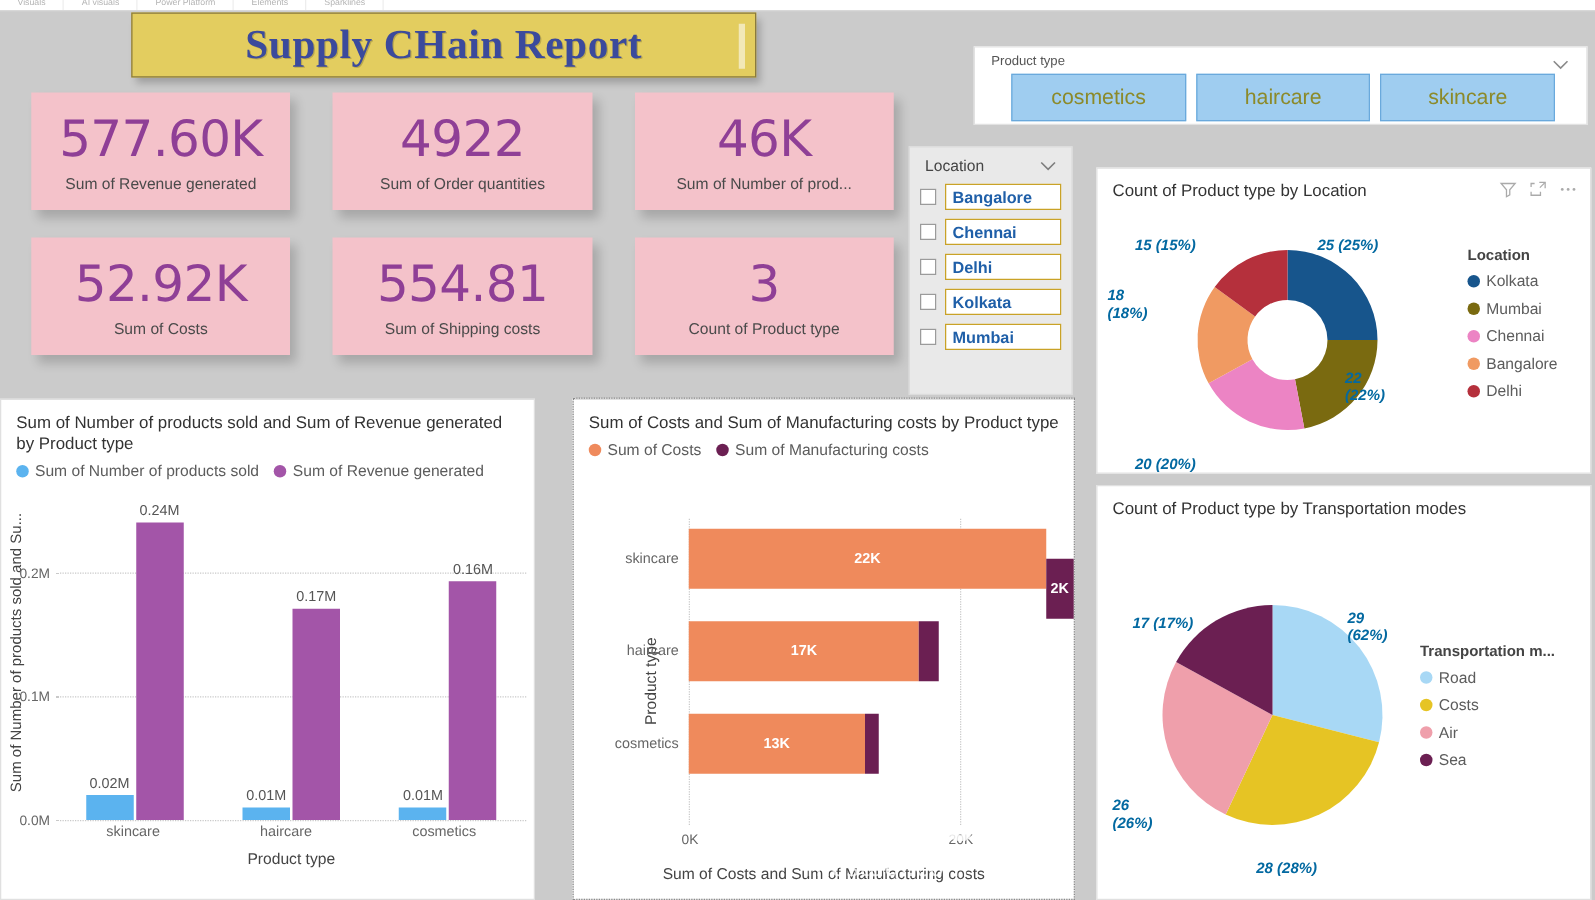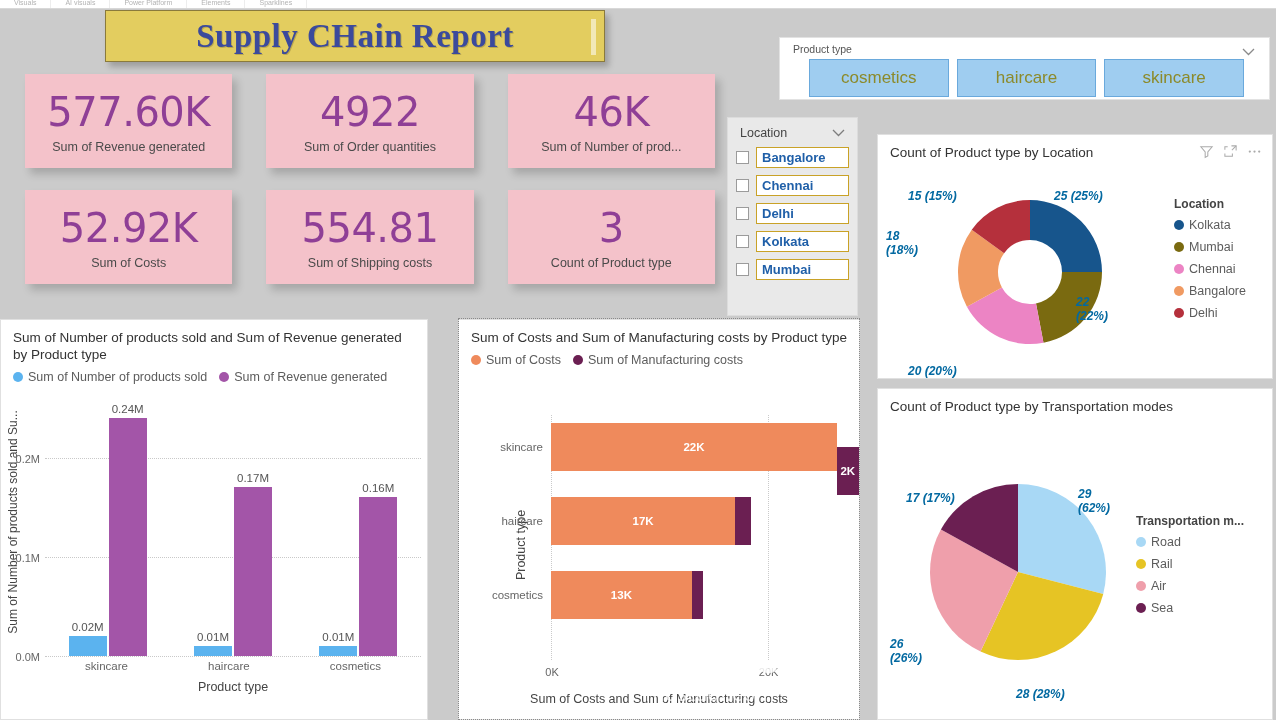--- a/index.html
+++ b/index.html
@@ -291,21 +291,21 @@
               <span class="cc-dl">0.01M</span>
             </div>
             <div class="cc-bar" style="height: 168.692px; background: rgb(163, 85, 168);">
               <span class="cc-dl">0.17M</span>
             </div>
           </div>
           <div class="cc-group">
             <div class="cc-bar" style="height: 9.92308px; background: rgb(91, 179, 239);">
               <span class="cc-dl">0.01M</span>
             </div>
-            <div class="cc-bar" style="height: 159px; background: rgb(163, 85, 168);">
+            <div class="cc-bar" style="height: 191px; background: rgb(163, 85, 168);">
               <span class="cc-dl">0.16M</span>
             </div>
           </div>
         </div>
       </div>
     <div class="cc-cats" id="ccCats">
         <span>skincare</span>
         <span>haircare</span>
         <span>cosmetics</span>
       </div>
@@ -421,37 +421,37 @@
   <div class="panel" id="piePanel">
     <div class="panel-title">Count of Product type by Transportation modes</div>
     <div id="pieArea" style="position:absolute;left:10px;top:48px;width:260px;height:265px;"><svg width="260" height="265">
           <path d="M130 135 L130 47 A88 88 0 0 1 215.23531817931956 156.8847100705072 Z" fill="#a8d8f5"></path>
           <path d="M130 135 L215.23531817931956 156.8847100705072 A88 88 0 0 1 92.5314223422736 214.62478061700972 Z" fill="#e6c424"></path>
           <path d="M130 135 L92.5314223422736 214.62478061700972 A88 88 0 0 1 52.88501215614002 92.60567667904905 Z" fill="#ef9fab"></path>
           <path d="M130 135 L52.88501215614002 92.60567667904905 A88 88 0 0 1 129.99999999999997 47 Z" fill="#6b1f52"></path>
         </svg><div class="slice-label" style="left: 190px; top: 50px; text-align: left;">
           <div>29</div>
           <div>(62%)</div>
-        </div><div class="slice-label" style="left: 128px; top: 250px; text-align: right;">
+        </div><div class="slice-label" style="left: 117px; top: 250px; text-align: right;">
           <div>28 (28%)</div>
         </div><div class="slice-label" style="left: 2px; top: 200px; text-align: left;">
           <div>26</div>
           <div>(26%)</div>
         </div><div class="slice-label" style="left: 18px; top: 54px; text-align: left;">
           <div>17 (17%)</div>
         </div></div>
     <div class="legend-v" id="pieLegend" style="left:258px;top:125px;">
         <div class="lg-title">Transportation m...</div>
         <div class="lg">
           <span class="dot" style="background: rgb(168, 216, 245);"></span>
           <span>Road</span>
         </div>
         <div class="lg">
           <span class="dot" style="background: rgb(230, 196, 36);"></span>
-          <span>Rail</span>
+          <span>Costs</span>
         </div>
         <div class="lg">
           <span class="dot" style="background: rgb(239, 159, 171);"></span>
           <span>Air</span>
         </div>
         <div class="lg">
           <span class="dot" style="background: rgb(107, 31, 82);"></span>
           <span>Sea</span>
         </div>
       </div>

